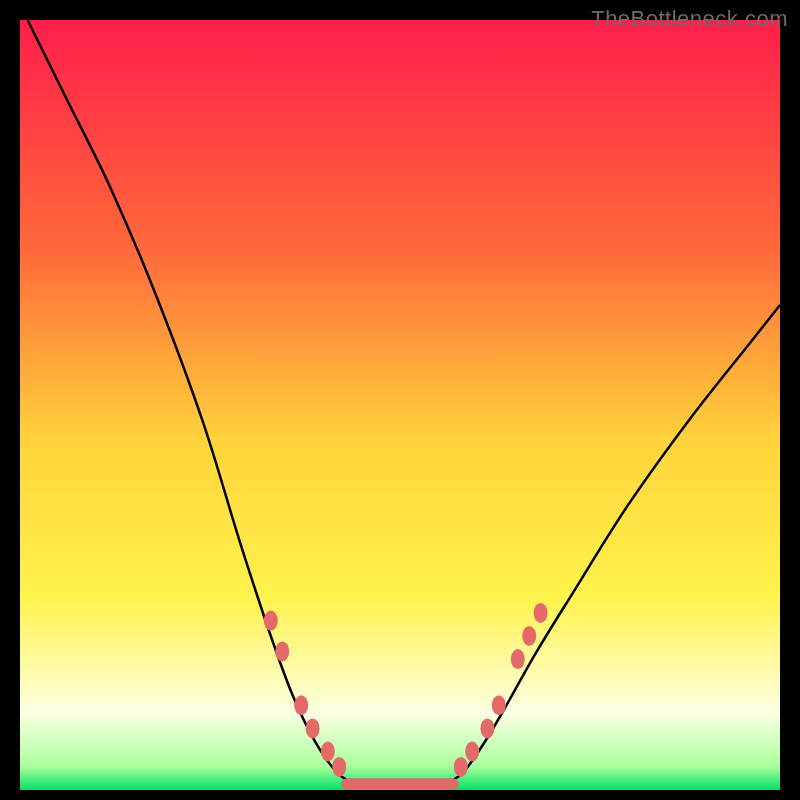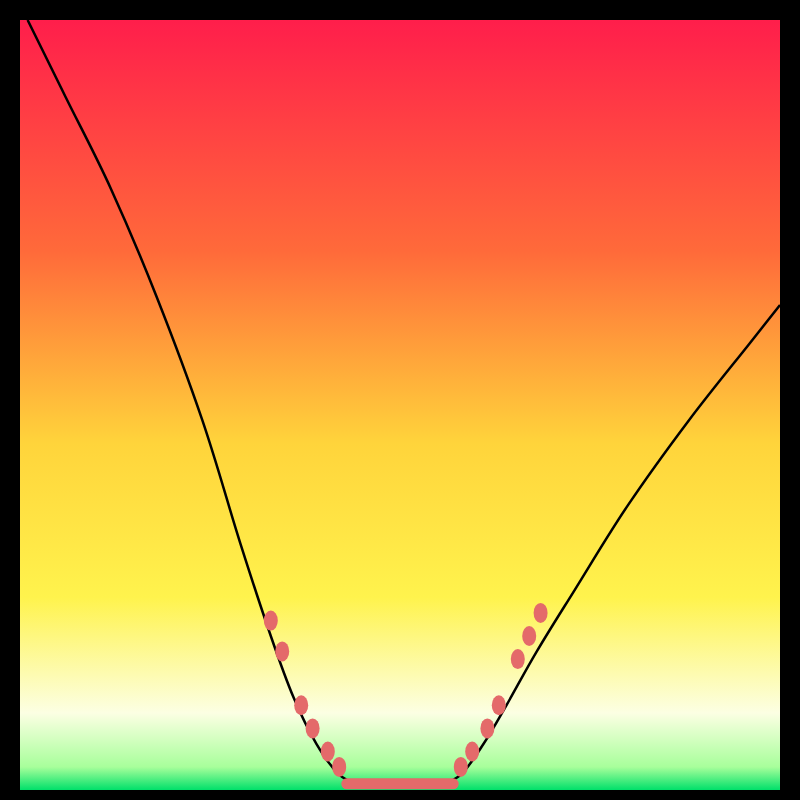--- a/index.html
+++ b/index.html
@@ -37,20 +37,21 @@
   .plot-area svg {
     display: block;
     width: 100%;
     height: 100%;
   }
 </style>
 </head>
 <body>
 
 <div class="frame">
+  <div class="watermark">TheBottleneck.com</div>
   <div class="plot-area">
     <svg viewBox="0 0 760 770" preserveAspectRatio="none">
       <defs>
         <linearGradient id="bgGrad" x1="0" y1="0" x2="0" y2="1">
             <stop offset="0%" stop-color="#ff1e4b"></stop>
             <stop offset="30%" stop-color="#ff6a3a"></stop>
             <stop offset="55%" stop-color="#ffd43b"></stop>
             <stop offset="75%" stop-color="#fff34d"></stop>
             <stop offset="90%" stop-color="#fcffe3"></stop>
             <stop offset="97%" stop-color="#a8ff9b"></stop>

